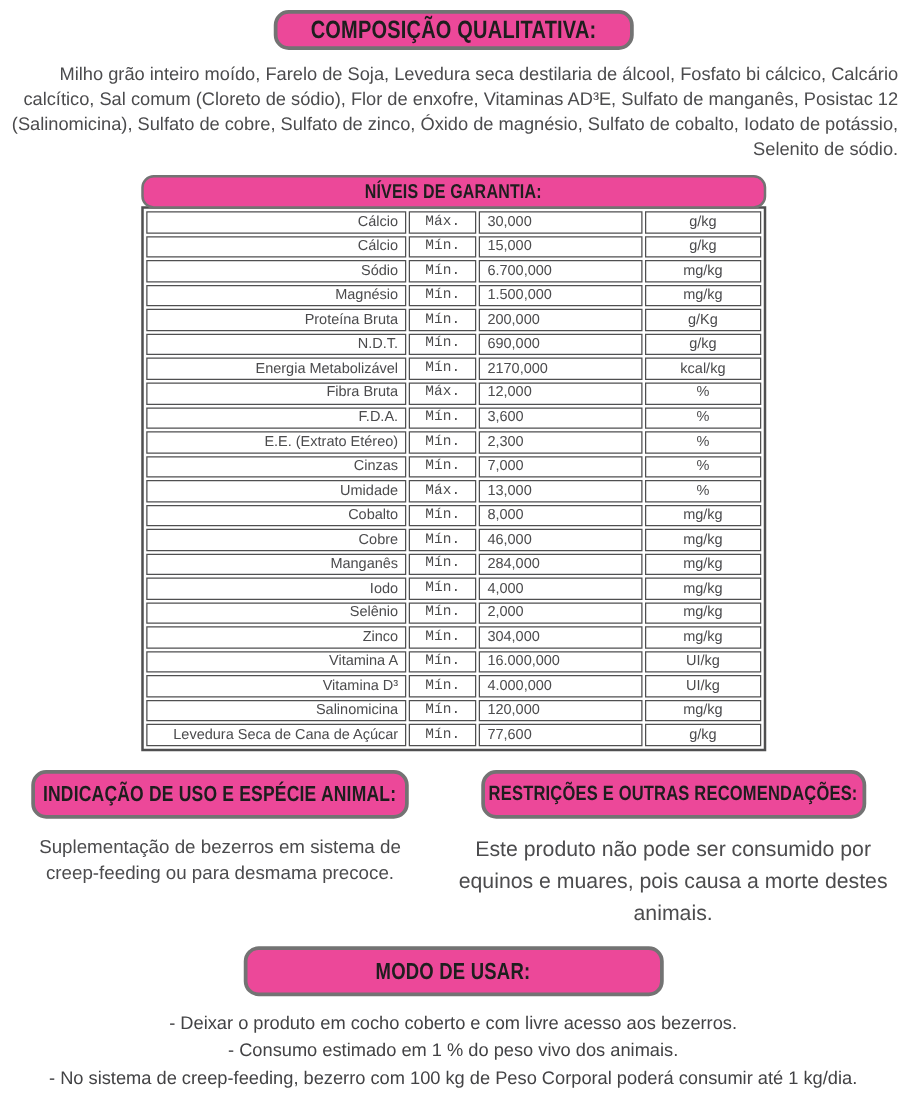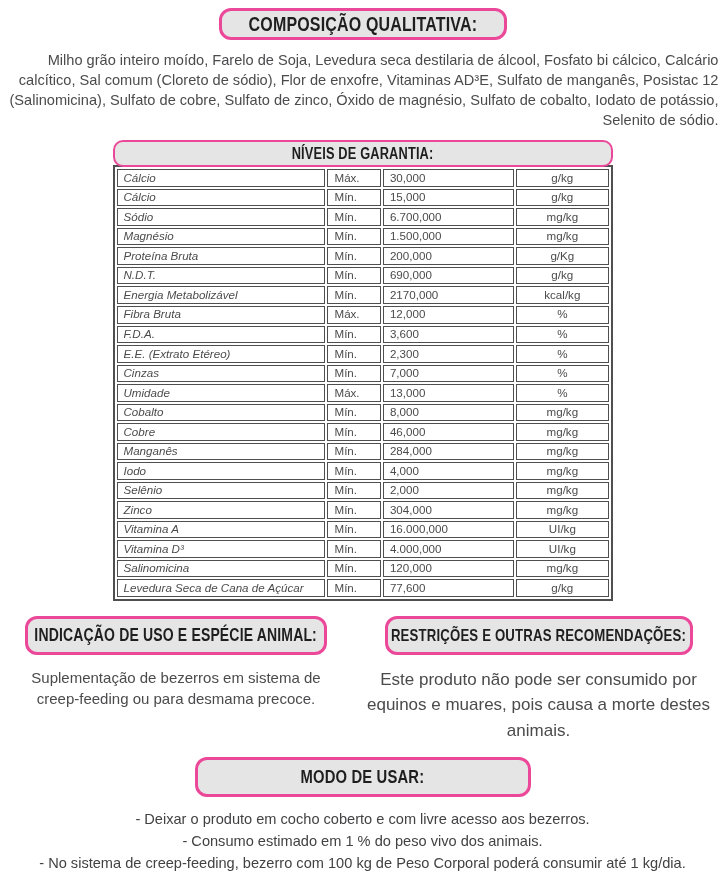--- a/index.html
+++ b/index.html
@@ -6,23 +6,23 @@
   body{
     width:725px;height:890px;
     font-family:"Liberation Sans","DejaVu Sans",sans-serif;
     color:#4b4b4d;
     overflow:hidden;
   }
   .page{width:725px;height:890px;position:relative;}
 
   
   .hbox{
-    border:3px solid #ec4899;
+    border:3px solid #737373;
     border-radius:12px;
-    background:#e5e5e5;
+    background:#ec4899;
     display:flex;align-items:center;justify-content:center;
     margin:0 auto;
     box-sizing:border-box;
   }
   .htext{
     font-weight:700;
     color:#1e1e1e;
     white-space:nowrap;
     display:inline-block;
     transform:scaleX(0.8);
@@ -57,22 +57,22 @@
     position:relative;z-index:1;
   }
   table.gtable td{
     border:1px solid #4f4f50;
     font-size:11.6px;
     line-height:1.08;
     padding:1.5px 6px;
     color:#4b4b4d;
     background:#fff;
   }
-  td.c0{width:43%;text-align:left;padding-left:8px;font-style:italic;}
-  td.c1{width:11%;text-align:left;}
+  td.c0{width:43%;text-align:right;padding-left:8px;}
+  td.c1{width:11%;text-align:center;font-family:Liberation Mono, monospace;}
   td.c2{width:27%;text-align:left;padding-left:26px;}
   td.c3{width:19%;text-align:center;}
 
   
   .two-col{display:flex;margin-top:15px;}
   .col-left{width:352px;}
   .col-right{width:373px;}
   .box-indicacao{width:302px;height:39px;}
   .box-indicacao .htext{font-size:17.5px;}
   .box-restricoes{width:308px;height:39px;}

